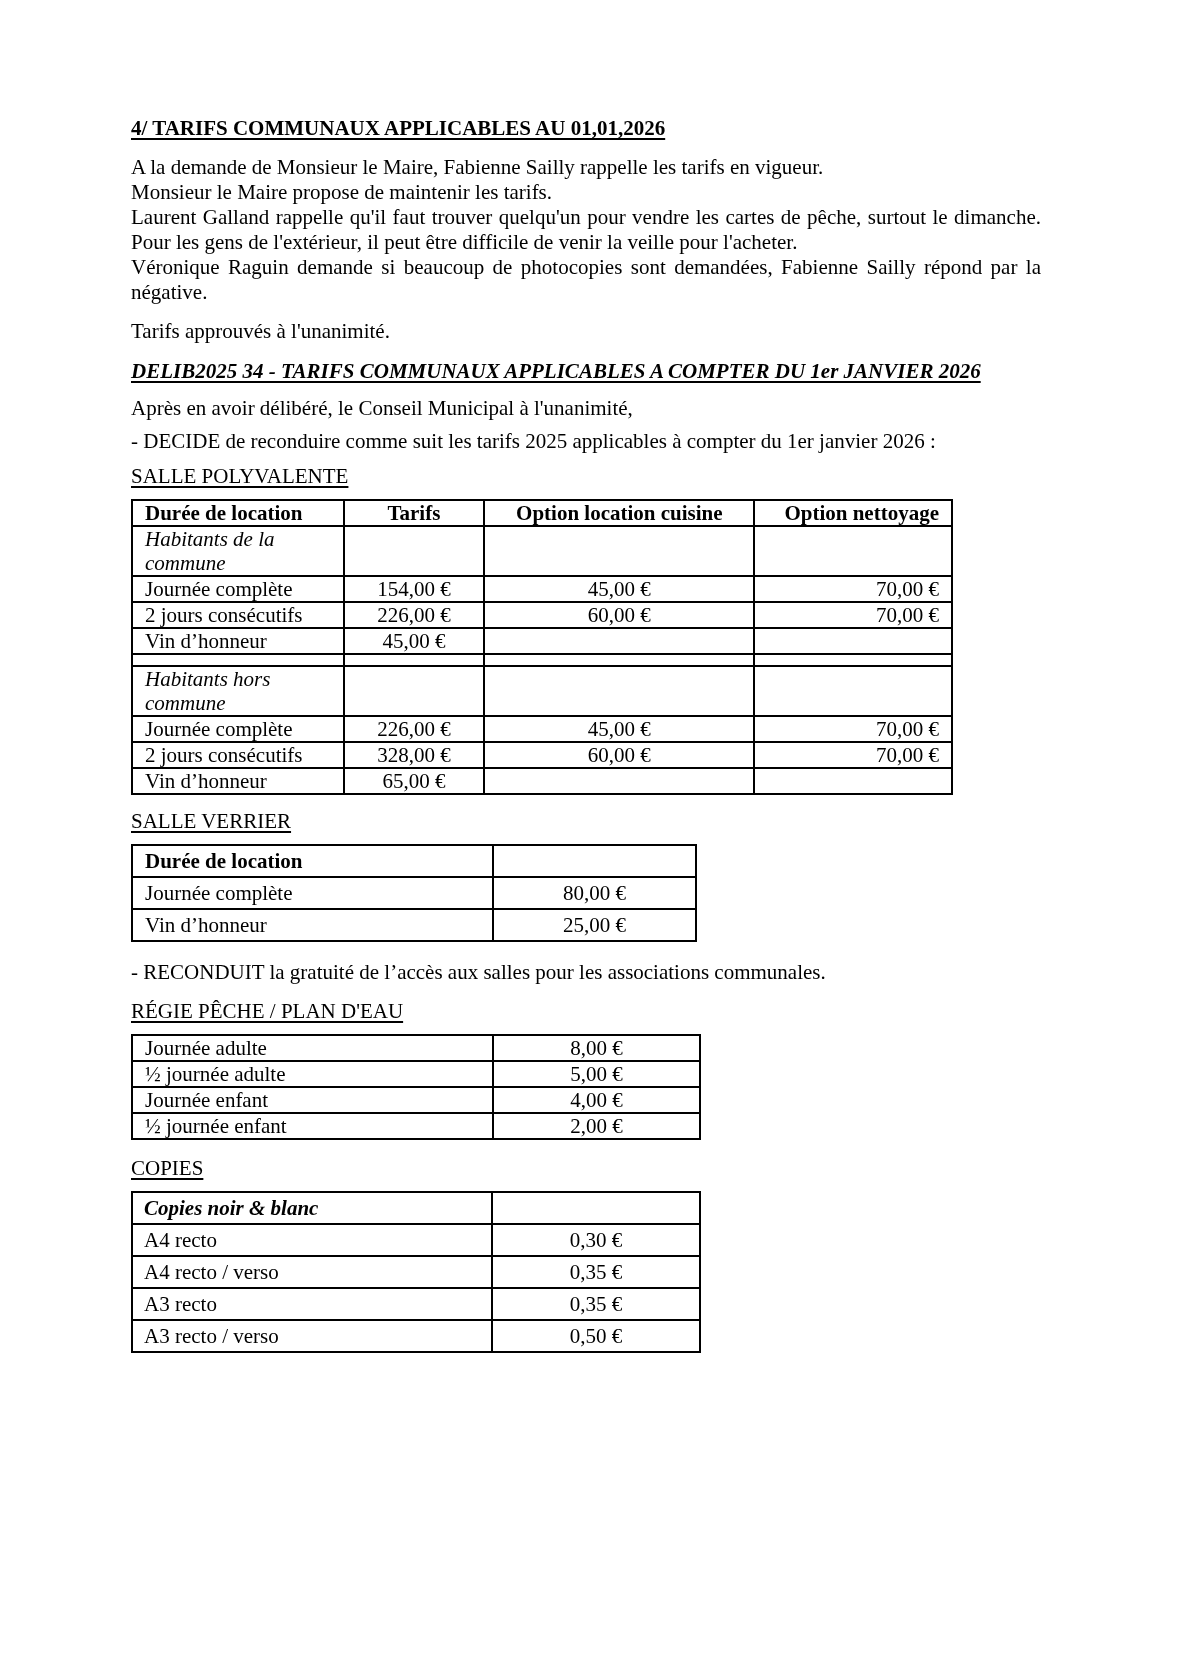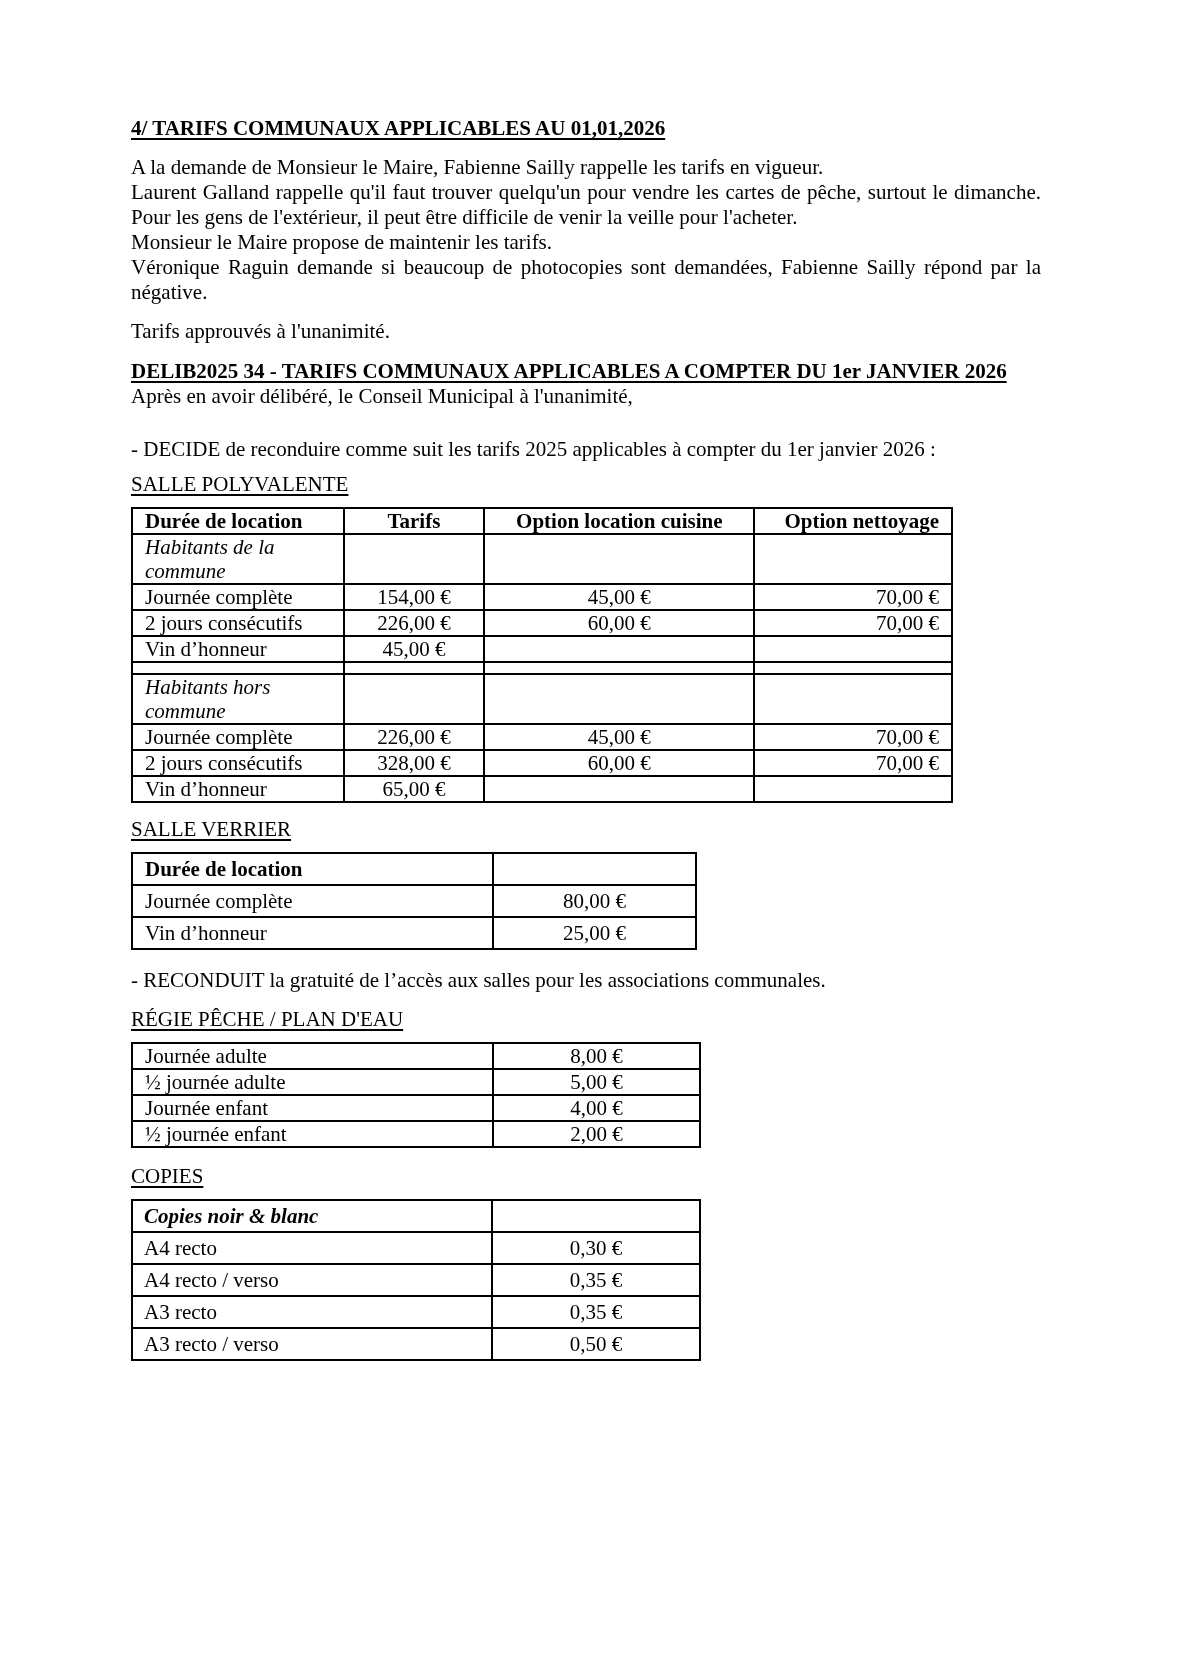--- a/index.html
+++ b/index.html
@@ -4,22 +4,22 @@
 <style>
   html, body { margin: 0; padding: 0; background: #ffffff; }
   body { width: 1178px; height: 1673px; position: relative; overflow: hidden;
          font-family: "Liberation Serif", "DejaVu Serif", serif; color: #000; }
   .page { position: absolute; left: 131px; top: 116px; width: 910px; font-size: 21px; line-height: 25px; }
   .h1 { font-weight: bold; text-decoration: underline; text-decoration-thickness: 2px; text-underline-offset: 3px; margin: 0 0 14px 0; font-size: 21px; }
   p { margin: 0; }
   .para-block { margin-bottom: 14px; }
   .para-block .line { display: block; }
   .justify { text-align: justify; }
-  .h2 { font-weight: bold; text-decoration: underline; text-decoration-thickness: 2px; text-underline-offset: 3px; margin: 0 0 0 0; font-size: 21px; line-height: 26px; }
-  .decide { padding-left: 12px; text-indent: -12px; margin: 28px 0 10px 0; }
+  .h2 { font-weight: bold; font-style: italic; text-decoration: underline; text-decoration-thickness: 2px; text-underline-offset: 3px; margin: 0 0 12px 0; font-size: 21px; line-height: 26px; }
+  .decide { padding-left: 12px; text-indent: -12px; margin: 8px 0 10px 0; }
   .section-title { text-decoration: underline; text-decoration-thickness: 1.5px; text-underline-offset: 3px; margin: 6px 0 10px 0; }
   table { border-collapse: collapse; }
   td, th { border: 2.5px solid #000; padding: 0 12px; font-size: 21px; line-height: 24px; vertical-align: top; }
   th { font-weight: bold; }
   .t1 { width: 822px; margin-bottom: 14px; }
   .t1 td, .t1 th { line-height: 24px; }
   .t1 .c1 { width: 186px; text-align: left; }
   .t1 .c2 { width: 115px; text-align: center; }
   .t1 .c3 { width: 245px; text-align: center; }
   .t1 .c4 { width: 172px; text-align: right; }
@@ -47,22 +47,22 @@
 </style>
 </head>
 <body>
 
 <div class="page">
 
   <div class="h1">4/ TARIFS COMMUNAUX APPLICABLES AU 01,01,2026</div>
 
   <div class="para-block">
     <span class="line">A la demande de Monsieur le Maire, Fabienne Sailly rappelle les tarifs en vigueur.</span>
+    <span class="line">Monsieur le Maire propose de maintenir les tarifs.</span>
     <span class="line justify">Laurent Galland rappelle qu'il faut trouver quelqu'un pour vendre les cartes de pêche, surtout le dimanche. Pour les gens de l'extérieur, il peut être difficile de venir la veille pour l'acheter.</span>
-    <span class="line">Monsieur le Maire propose de maintenir les tarifs.</span>
     <span class="line justify">Véronique Raguin demande si beaucoup de photocopies sont demandées, Fabienne Sailly répond par la négative.</span>
   </div>
 
   <p class="approved">Tarifs approuvés à l'unanimité.</p>
 
   <div class="h2">DELIB2025  34 - TARIFS COMMUNAUX APPLICABLES A COMPTER DU 1er JANVIER 2026</div>
 
   <p>Après en avoir délibéré, le Conseil Municipal à l'unanimité,</p>
 
   <p class="decide">- DECIDE de reconduire comme suit les tarifs 2025 applicables à compter du 1er janvier 2026 :</p>

